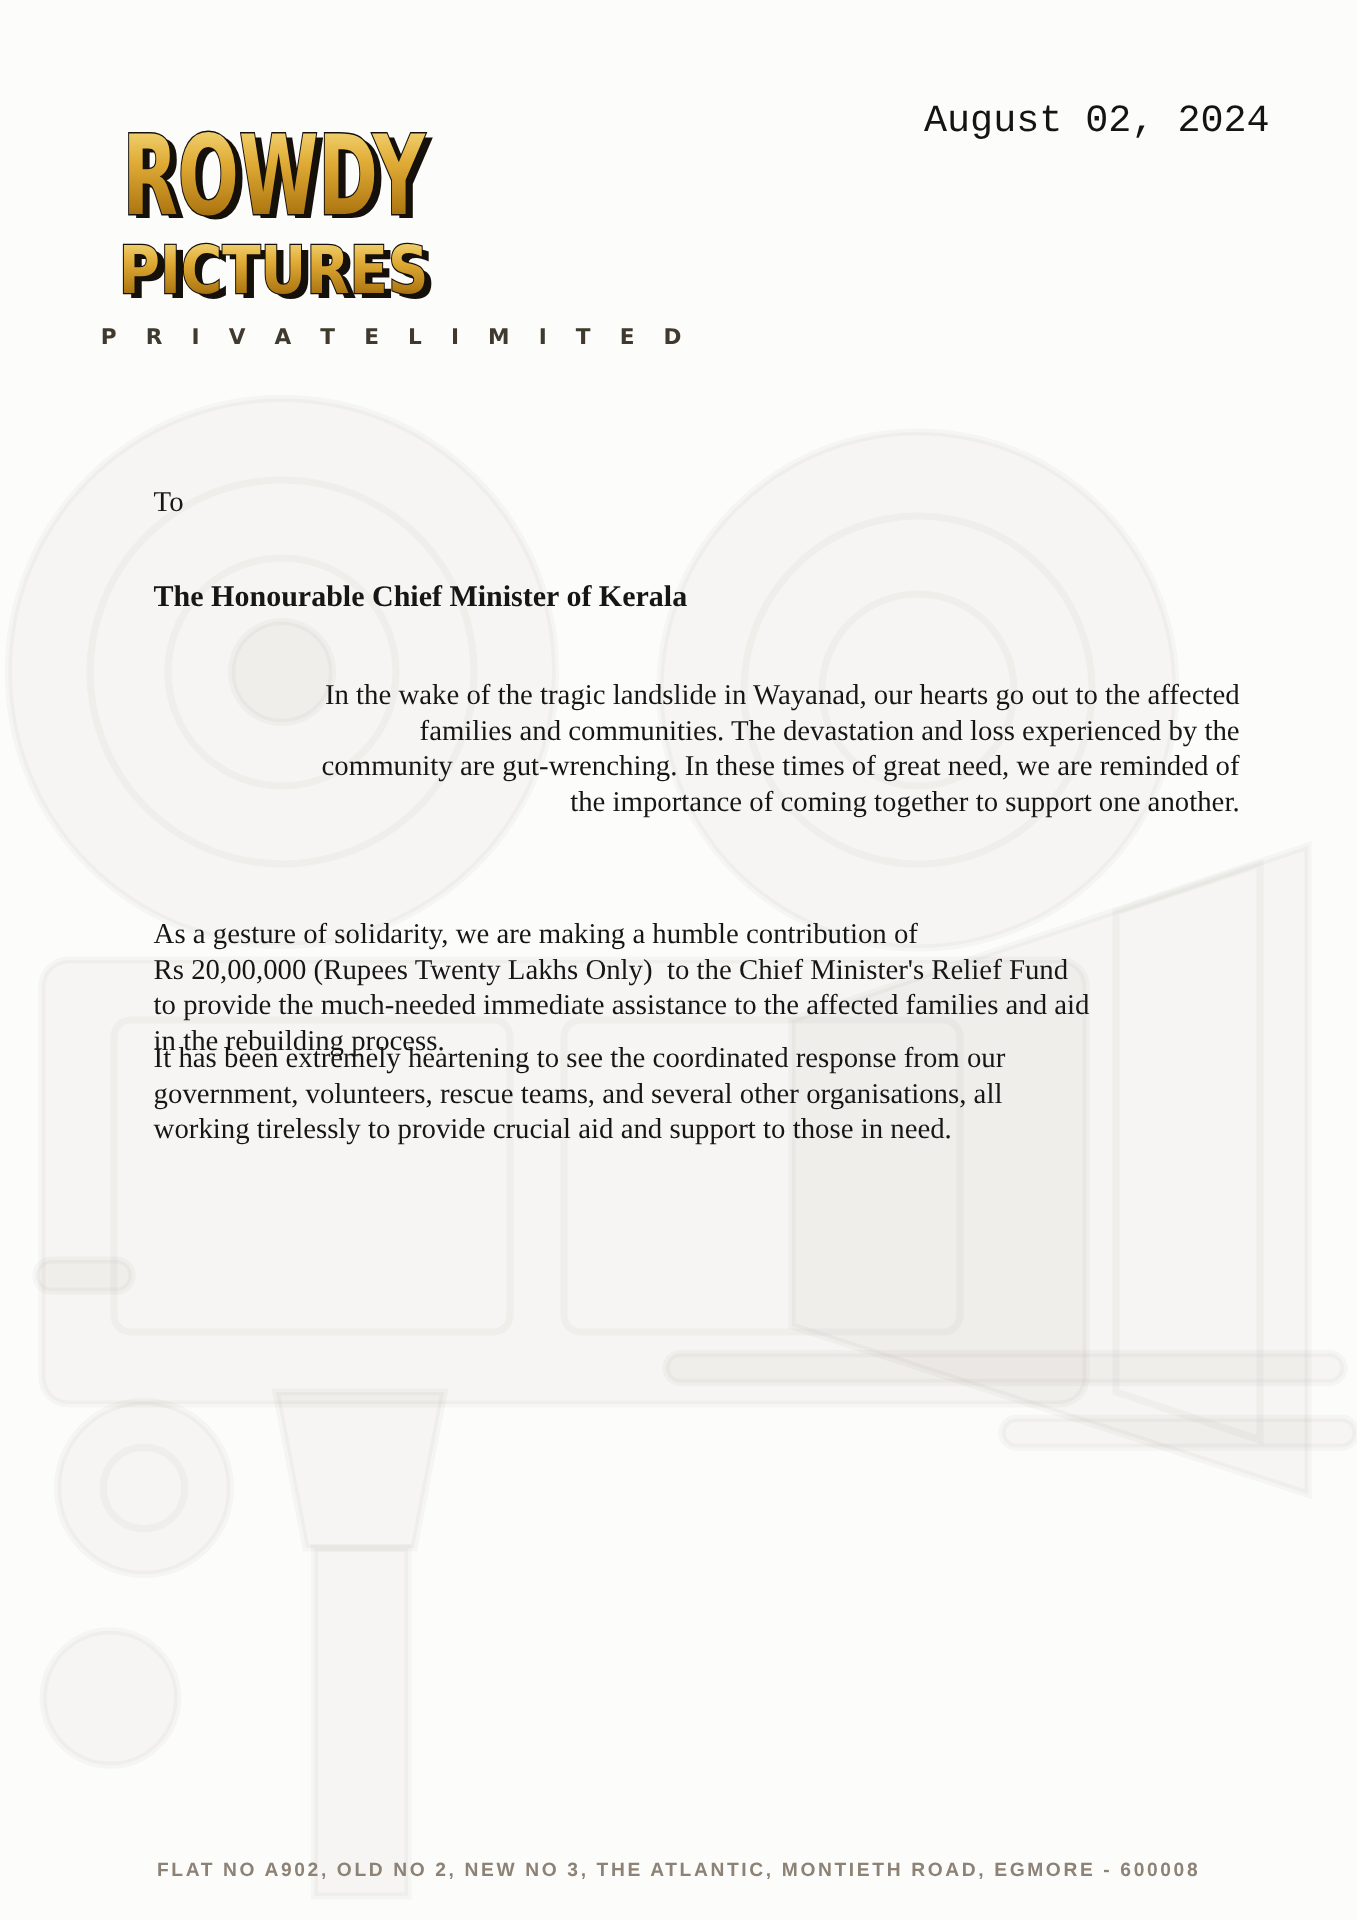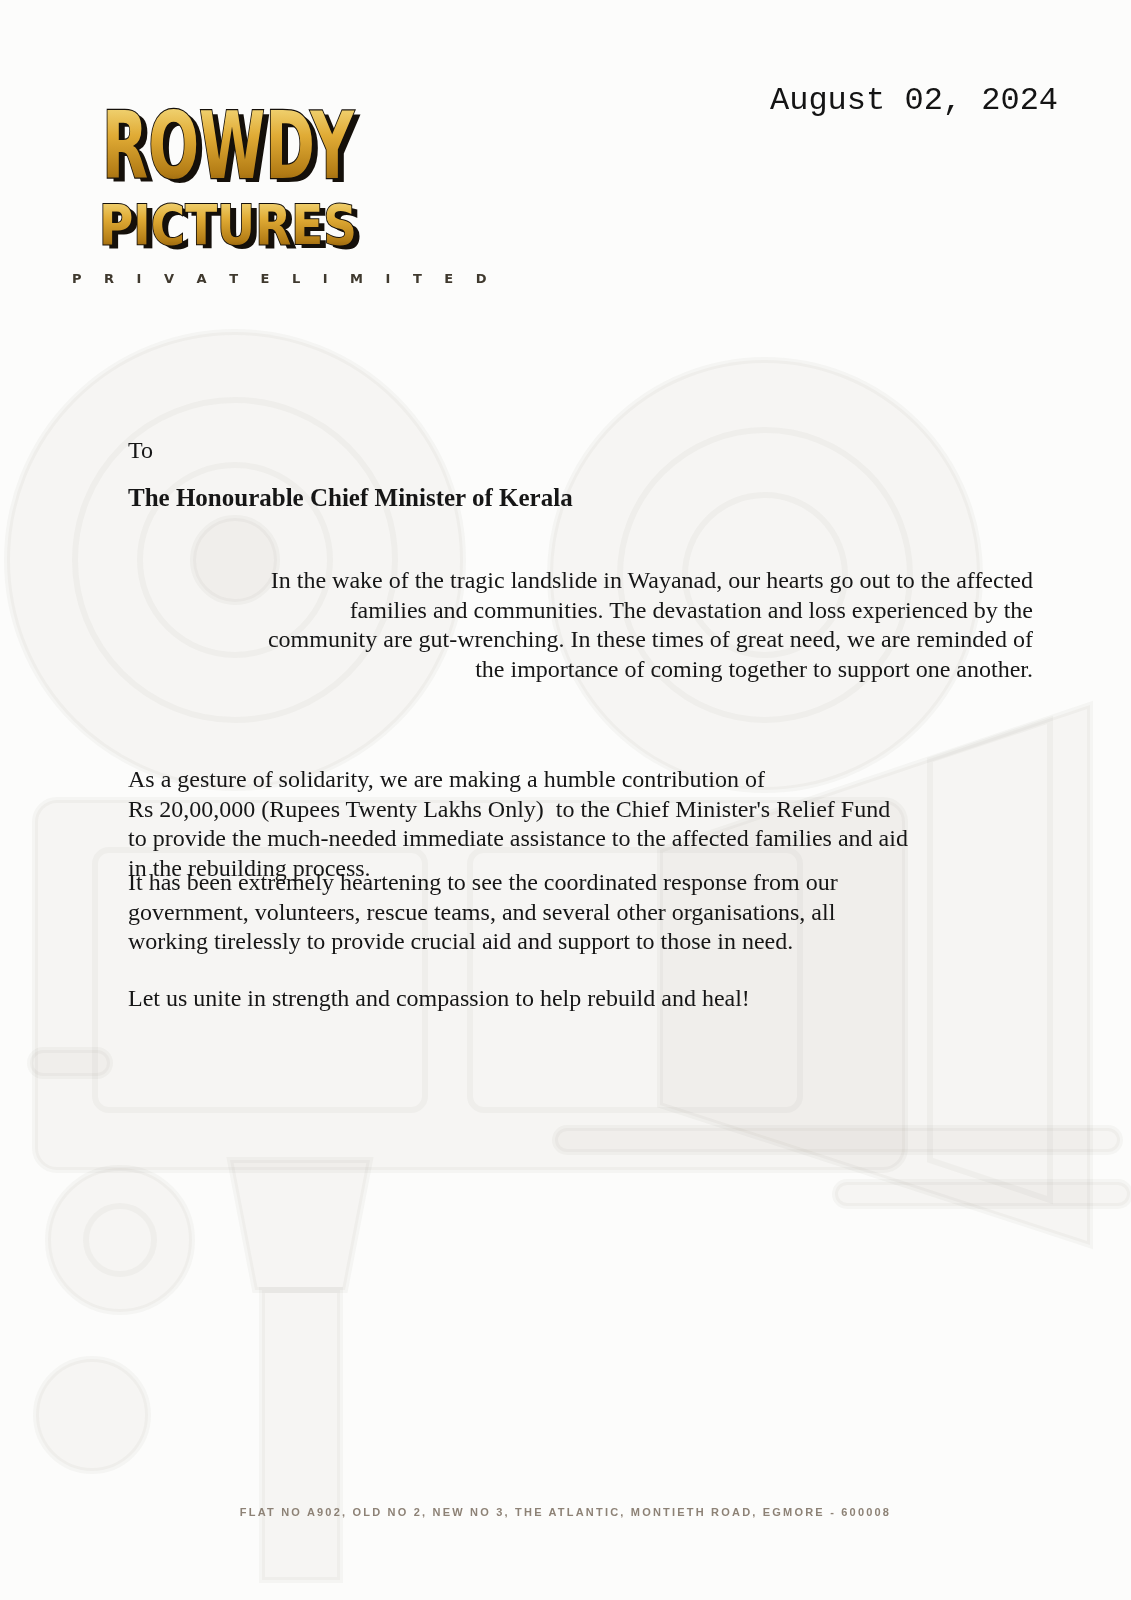--- a/index.html
+++ b/index.html
@@ -30,52 +30,52 @@
   }
   .logo-wrap {
     position: absolute;
     top: 86px;
     left: 88px;
     width: 280px;
   }
   .logo-sub {
     position: absolute;
     top: 271px;
-    left: 72px;
+    left: 84px;
     width: 258px;
     font-family: "DejaVu Sans", sans-serif;
-    font-size: 13px;
+    font-size: 18px;
     font-weight: bold;
     letter-spacing: 9px;
     color: #3f392e;
     white-space: nowrap;
   }
   .body-text {
     position: absolute;
     left: 128px;
     width: 905px;
     font-size: 24px;
     line-height: 29.5px;
     white-space: pre-wrap;
   }
-  .to-label      { top: 436px; }
+  .to-label      { top: 405px; }
   .salutation    { top: 483px; font-weight: bold; font-size: 25px; }
   .para-1        { top: 566px; text-align: right; }
   .para-2        { top: 723px; margin-top: 42px; }
   .para-3        { top: 868px; }
   .para-4        { top: 984px; }
   .signature     { top: 1078px; line-height: 30.5px; }
   .footer {
     position: absolute;
-    top: 1506px;
+    top: 1550px;
     left: 0;
     width: 100%;
     text-align: center;
     font-family: "Liberation Sans", sans-serif;
-    font-size: 11px;
+    font-size: 16px;
     font-weight: bold;
     letter-spacing: 2.2px;
     color: #8d8276;
     white-space: nowrap;
   }
 </style>
 </head>
 <body>
 
 <div class="page">
@@ -142,17 +142,16 @@
 families and communities. The devastation and loss experienced by the
 community are gut-wrenching. In these times of great need, we are reminded of
 the importance of coming together to support one another.</div>
   <div class="body-text para-2">As a gesture of solidarity, we are making a humble contribution of
 Rs 20,00,000 (Rupees Twenty Lakhs Only)  to the Chief Minister's Relief Fund
 to provide the much-needed immediate assistance to the affected families and aid
 in the rebuilding process.</div>
   <div class="body-text para-3">It has been extremely heartening to see the coordinated response from our
 government, volunteers, rescue teams, and several other organisations, all
 working tirelessly to provide crucial aid and support to those in need.</div>
-  <div class="body-text para-4">Let us unite in strength and compassion to help rebuild and heal!</div>
 
   <div class="footer">FLAT NO A902, OLD NO 2, NEW NO 3, THE ATLANTIC, MONTIETH ROAD, EGMORE - 600008</div>
 
 </div>
 
 </body></html>

